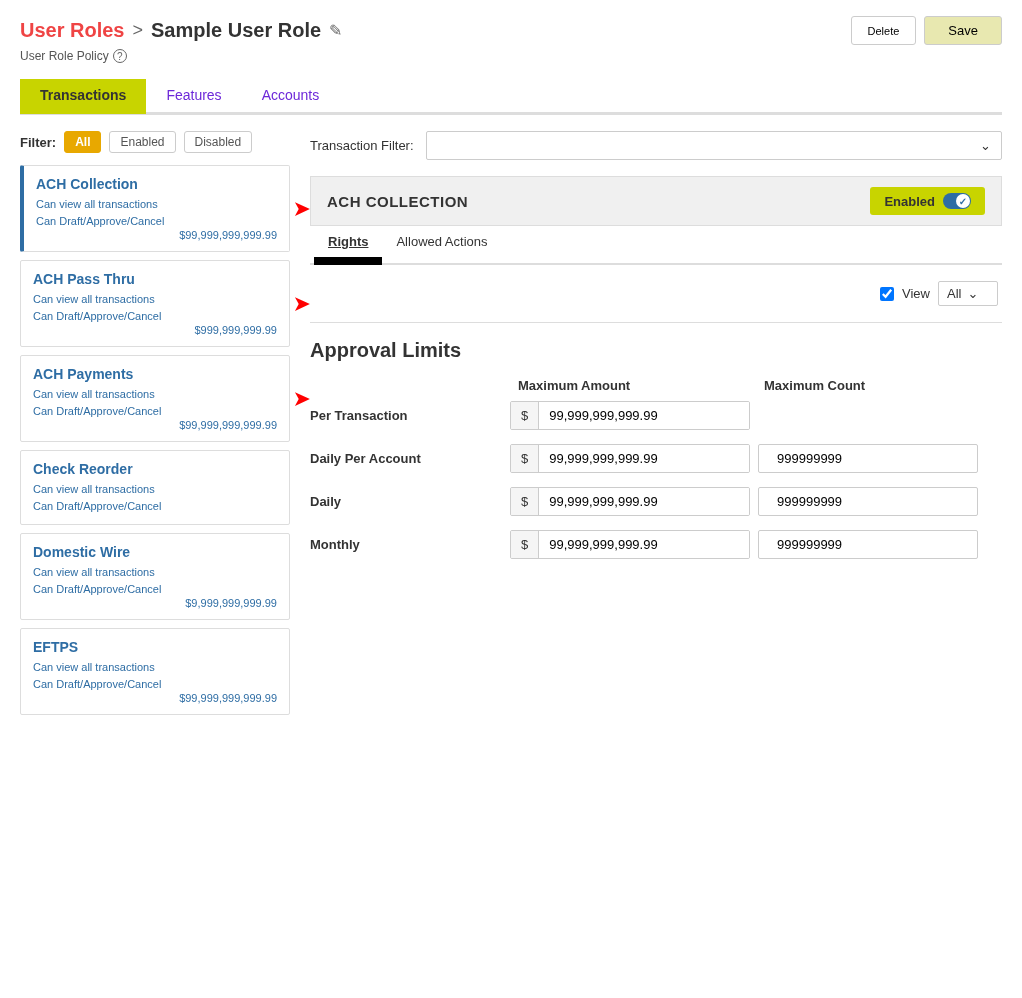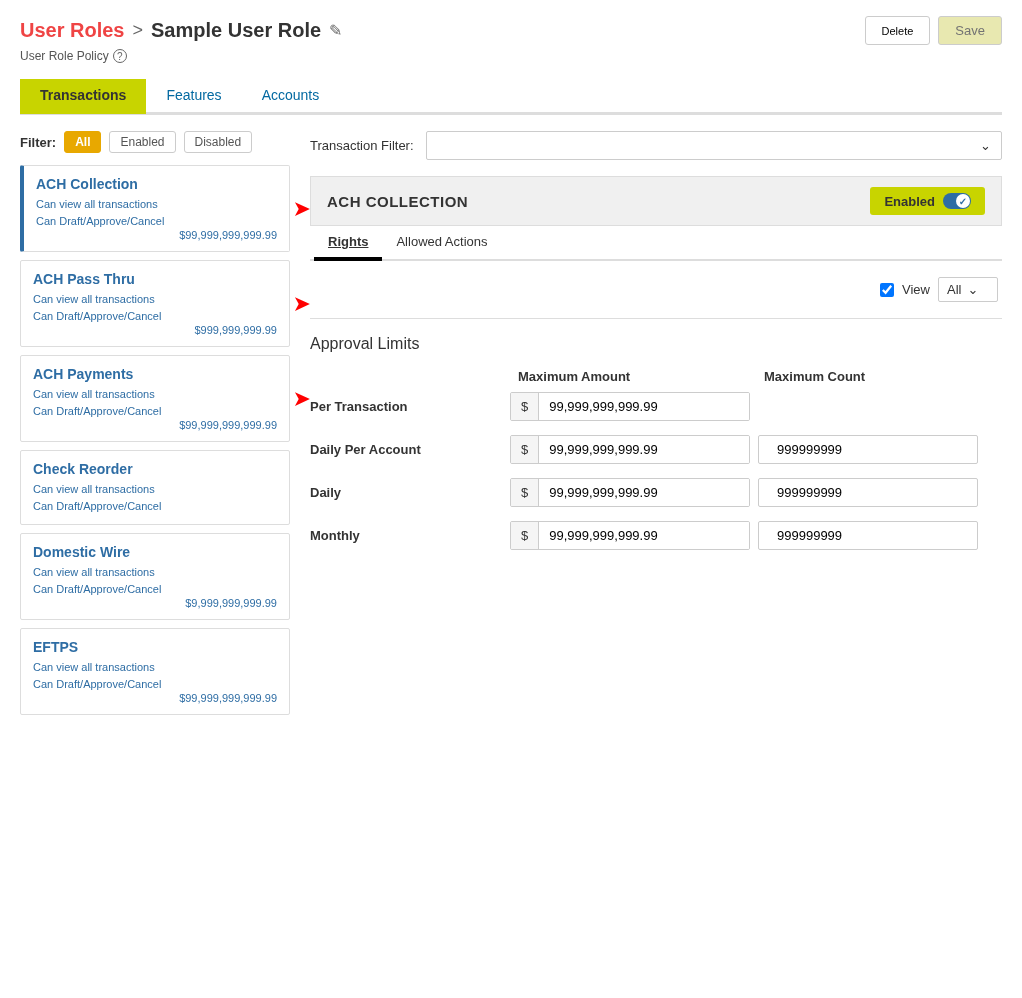--- a/index.html
+++ b/index.html
@@ -9,30 +9,30 @@
     
     
     .header { display: flex; justify-content: space-between; align-items: center; margin-bottom: 4px; }
     .breadcrumb { display: flex; align-items: center; gap: 8px; }
     .breadcrumb-link { color: #ef4444; font-size: 20px; font-weight: 600; text-decoration: none; }
     .breadcrumb-sep { color: #666; font-size: 18px; }
     .breadcrumb-current { font-size: 20px; font-weight: 700; color: #333; }
     .edit-icon { color: #666; font-size: 16px; cursor: pointer; }
     .header-buttons { display: flex; gap: 8px; }
     .btn-delete { background: #fff; border: 1px solid #ccc; padding: 6px 16px; border-radius: 3px; cursor: pointer; font-size: 11px; }
-    .btn-save { background: #e8e8b0; border: 1px solid #ccc; padding: 6px 16px; border-radius: 3px; cursor: pointer; font-size: 13px; color: #737373; }
+    .btn-save { background: #e8e8b0; border: 1px solid #ccc; padding: 6px 23px; border-radius: 3px; cursor: pointer; font-size: 13px; color: #000000; }
     
     .subtitle { font-size: 12px; color: #555; margin-bottom: 16px; display: flex; align-items: center; gap: 4px; text-align: right; }
     .info-icon { display: inline-flex; align-items: center; justify-content: center; width: 14px; height: 14px; border: 1px solid #666; border-radius: 50%; font-size: 10px; color: #666; }
     
     
     .tabs { display: flex; gap: 0; border-bottom: 2px solid #ddd; margin-bottom: 0; }
     .tab { padding: 8px 20px; cursor: pointer; font-size: 14px; border-bottom: 3px solid transparent; margin-bottom: -2px; }
     .tab.active { background: #c8d400; border-bottom: 3px solid #c8d400; font-weight: 600; color: #333; }
-    .tab:not(.active) { color: #0369a1; }
+    .tab:not(.active) { color: #6d28d9; }
     
     hr.divider { border: none; border-top: 1px solid #ddd; margin: 0 0 16px 0; }
     
     
     .main-content { display: flex; gap: 0; margin-top: 0; }
     
     
     .left-panel { width: 270px; flex-shrink: 0; }
     
     .filter-row { display: flex; align-items: center; gap: 8px; margin-bottom: 12px; }
@@ -61,32 +61,32 @@
     .section-title { font-size: 15px; font-weight: 600; color: #333; letter-spacing: 0.5px; }
     .enabled-toggle { display: flex; align-items: center; gap: 8px; background: #c8d400; padding: 6px 14px; border-radius: 3px; }
     .enabled-label { font-size: 13px; font-weight: 600; color: #333; }
     .toggle-circle { width: 28px; height: 16px; background: #2e6da4; border-radius: 10px; position: relative; display: flex; align-items: center; }
     .toggle-knob { width: 14px; height: 14px; background: #fff; border-radius: 50%; position: absolute; right: 1px; display: flex; align-items: center; justify-content: center; }
     .toggle-check { color: #2e6da4; font-size: 10px; font-weight: 700; }
     
     
     .sub-tabs { display: flex; gap: 0; border-bottom: 2px solid #ddd; margin-bottom: 16px; padding: 0 4px; }
     .sub-tab { padding: 8px 14px; cursor: pointer; font-size: 13px; }
-    .sub-tab.active { border-bottom: 4px solid #000000; font-weight: 600; margin-bottom: -2px; text-decoration: underline; }
+    .sub-tab.active { border-bottom: 8px solid #000000; font-weight: 600; margin-bottom: -2px; text-decoration: underline; }
     
     
     .view-row { display: flex; align-items: center; justify-content: flex-end; gap: 8px; margin-bottom: 16px; padding-right: 4px; }
     .view-checkbox { width: 14px; height: 14px; }
     .view-label { font-size: 13px; }
     .view-select { border: 1px solid #ccc; padding: 4px 8px; border-radius: 2px; display: flex; align-items: center; gap: 6px; cursor: pointer; min-width: 60px; }
     
     hr { border: none; border-top: 1px solid #ddd; margin-bottom: 16px; }
     
     
-    .approval-title { font-size: 16px; font-weight: 400; margin-bottom: 16px; }
+    .approval-title { font-size: 20px; font-weight: 700; margin-bottom: 16px; }
     
     .limits-header { display: flex; gap: 0; margin-bottom: 8px; }
     .limits-col-label { flex: 0 0 200px; }
     .limits-col-amount { flex: 1; font-weight: 600; font-size: 13px; padding-left: 8px; }
     .limits-col-count { flex: 1; font-weight: 600; font-size: 13px; padding-left: 8px; }
     
     .limit-row { display: flex; align-items: center; margin-bottom: 14px; }
     .limit-row-label { flex: 0 0 200px; font-size: 13px; font-weight: 600; }
     .limit-input-group { flex: 1; display: flex; align-items: center; border: 1px solid #ccc; border-radius: 2px; overflow: hidden; max-width: 240px; }
     .limit-currency { padding: 6px 10px; background: #f5f5f5; border-right: 1px solid #ccc; font-size: 13px; }

